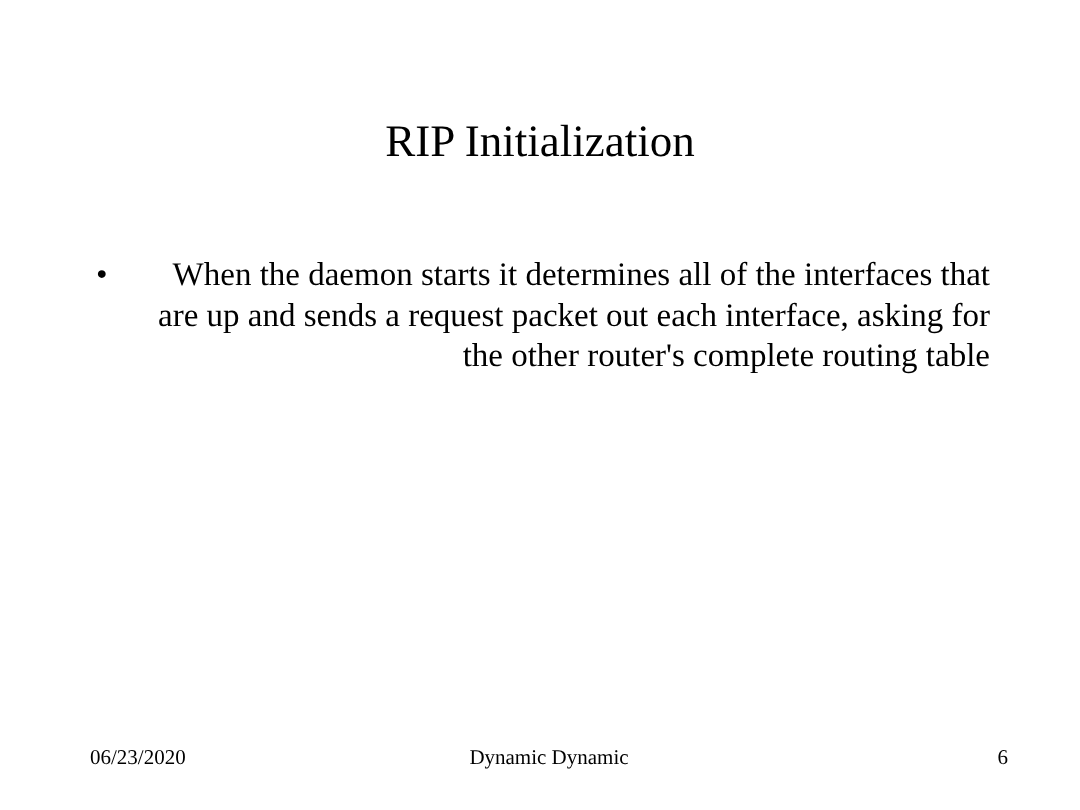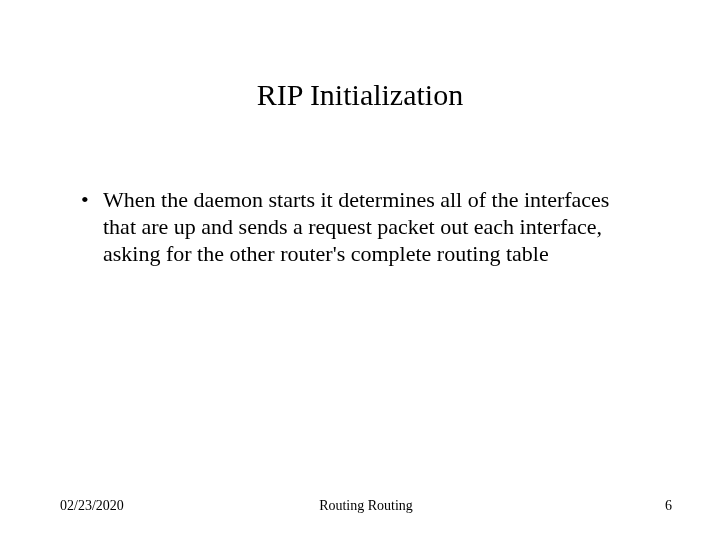--- a/index.html
+++ b/index.html
@@ -30,22 +30,23 @@
   .body {
     position: absolute;
     top: 170px;
     left: 60px;
     width: 600px;
     font-size: 22px;
     line-height: 1.22;
   }
   .body ul {
     list-style: none;
-    margin: 17px;
+    margin: 0;
     padding: 0;
+    text-align: right;
   }
   .body li {
     position: relative;
     padding-left: 26px;
     margin: 0 0 2px 0;
   }
   .body li::before {
     content: "•";
     position: absolute;
     left: 4px;
@@ -80,17 +81,17 @@
 <div class="slide">
   <div class="title">RIP Initialization</div>
 
   <div class="body">
     <ul>
       <li>When the daemon starts it determines all of the interfaces that are up and sends a request packet out each interface, asking for the other router's complete routing table</li>
     </ul>
   </div>
 
   <div class="footer">
-    <span class="left">02/23/2020</span>
-    <span class="center">Routing Routing</span>
+    <span class="left">06/23/2020</span>
+    <span class="center">Dynamic Dynamic</span>
     <span class="right">6</span>
   </div>
 </div>
 
 </body></html>

